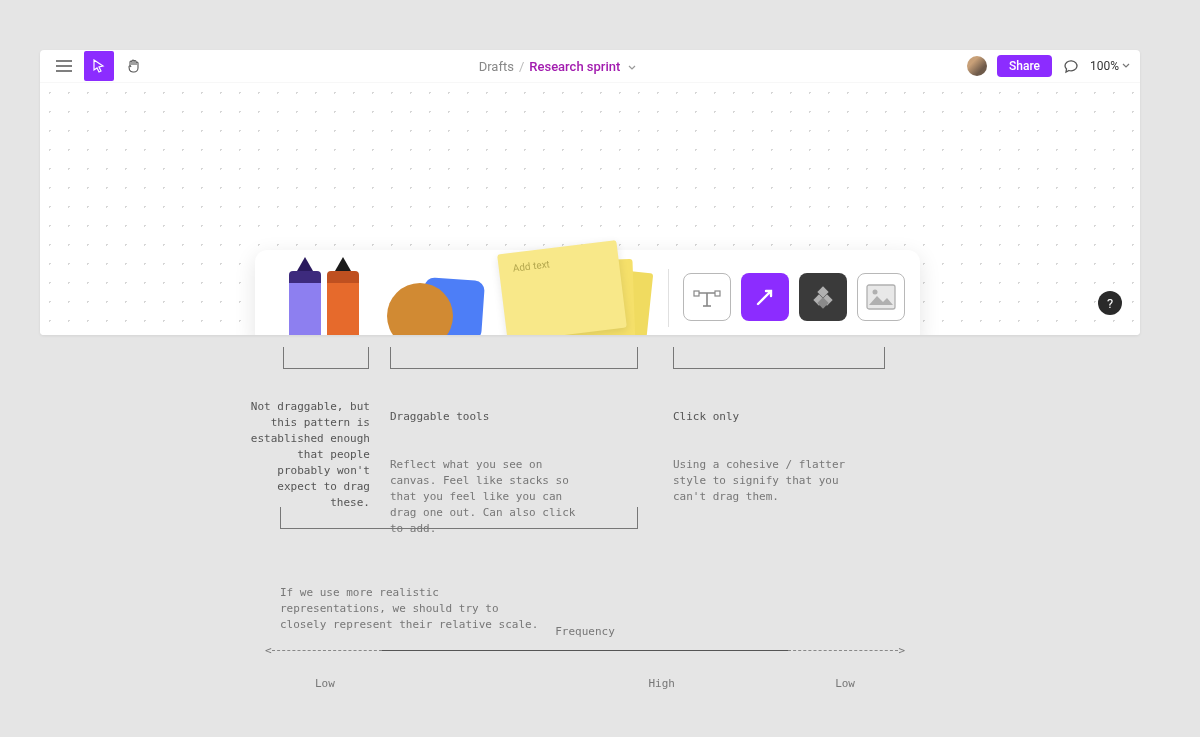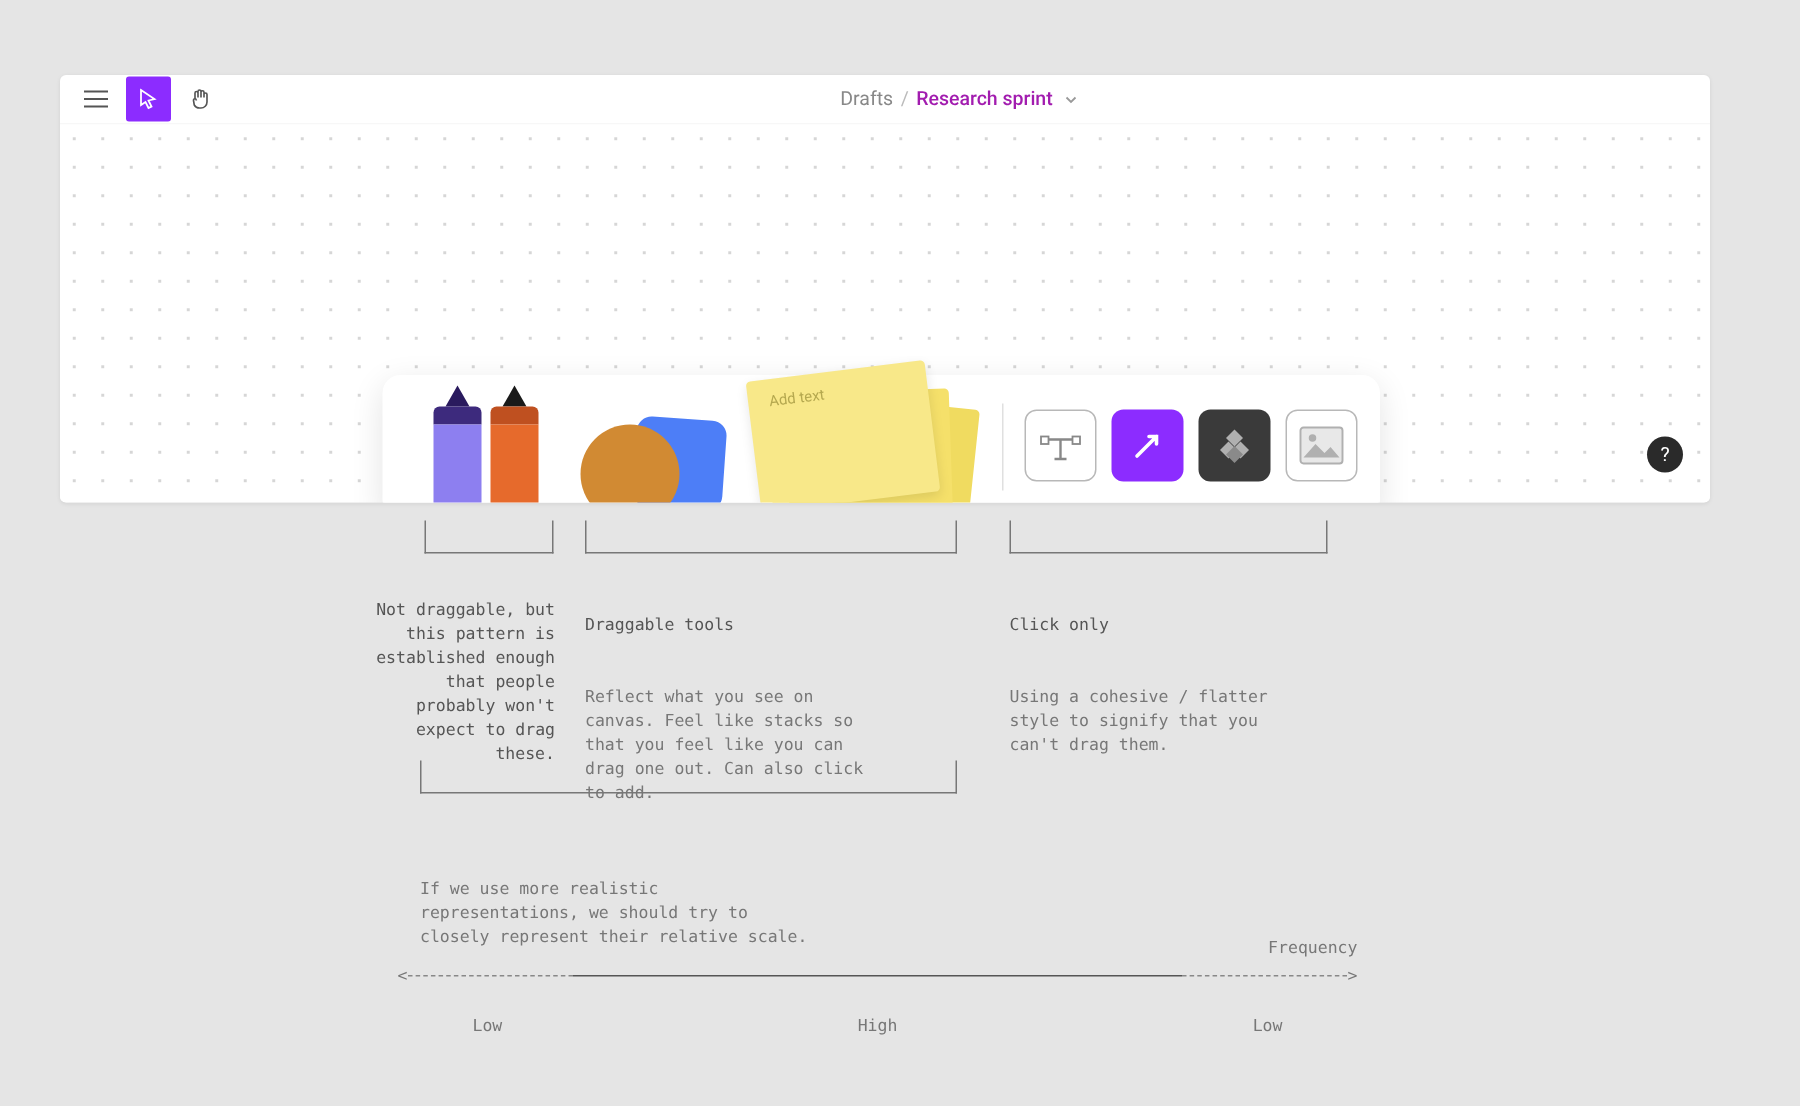--- a/index.html
+++ b/index.html
@@ -170,42 +170,42 @@
   font-family: "SFMono-Regular", Menlo, Consolas, monospace;
   font-size: 11px;
   line-height: 1.45;
   color: #777;
   white-space: pre-line;
 }
 .anno-head { color: #555; }
 .freq {
   position: absolute;
   left: 265px; top: 625px;
-  width: 640px; text-align: right;
+  width: 640px; text-align: center;
   font-family: "SFMono-Regular", Menlo, Consolas, monospace;
   font-size: 11px; color: #777;
 }
 .freq-line {
   position: absolute;
   left: 265px; top: 650px;
   width: 640px; height: 1px;
   display: flex; align-items: center;
 }
 .freq-dash { flex: 0 0 110px; border-top: 1px dashed #888; }
 .freq-solid { flex: 1; border-top: 1px solid #555; }
 .freq-arrow { font-family: monospace; font-size: 11px; color: #777; }
 .freq-labels {
   position: absolute; left: 265px; top: 677px; width: 640px;
   display: flex; justify-content: space-between;
   font-family: "SFMono-Regular", Menlo, Consolas, monospace;
   font-size: 11px; color: #777;
 }
 .freq-labels span { flex: 1; }
 .freq-labels span:nth-child(1) { text-align: left; padding-left: 50px; }
-.freq-labels span:nth-child(2) { text-align: center; }
+.freq-labels span:nth-child(2) { text-align: right; }
 .freq-labels span:nth-child(3) { text-align: right; padding-right: 50px; }
 </style>
 </head>
 <body>
 
 <div class="window">
   <div class="topbar">
     <div class="topbar-left">
       <div class="menu-btn">
         <svg width="16" height="12" viewBox="0 0 16 12">
@@ -225,20 +225,35 @@
     </div>
     <div class="topbar-center">
       <span class="bc-drafts">Drafts</span>
       <span class="bc-slash">/</span>
       <span class="bc-title">Research sprint</span>
       <span class="bc-chevron">
         <svg width="8" height="6" viewBox="0 0 8 6">
             <path d="M1 1 L4 4 L7 1" fill="none" stroke="#999" stroke-width="1.2"></path>
           </svg>
       </span>
+    </div>
+    <div class="topbar-right">
+      <div class="avatar"></div>
+      <div class="share-btn">Share</div>
+      <div class="comment-icon">
+        <svg width="18" height="18" viewBox="0 0 18 18">
+            <path d="M3 9 a6 5 0 1 1 4 4.5 L4 15 L4.5 12 A6 5 0 0 1 3 9 Z" fill="none" stroke="#555" stroke-width="1.3"></path>
+          </svg>
+      </div>
+      <div class="zoom">
+        <span>100%</span>
+        <svg width="8" height="6" viewBox="0 0 8 6">
+            <path d="M1 1 L4 4 L7 1" fill="none" stroke="#777" stroke-width="1.2"></path>
+          </svg>
+      </div>
     </div>
   </div>
 
   <div class="canvas">
     <div class="toolbar">
       <div class="tool-slot markers">
         <div class="marker purple">
           <div class="tip"></div>
             <div class="cap"></div>
             <div class="body"></div>

